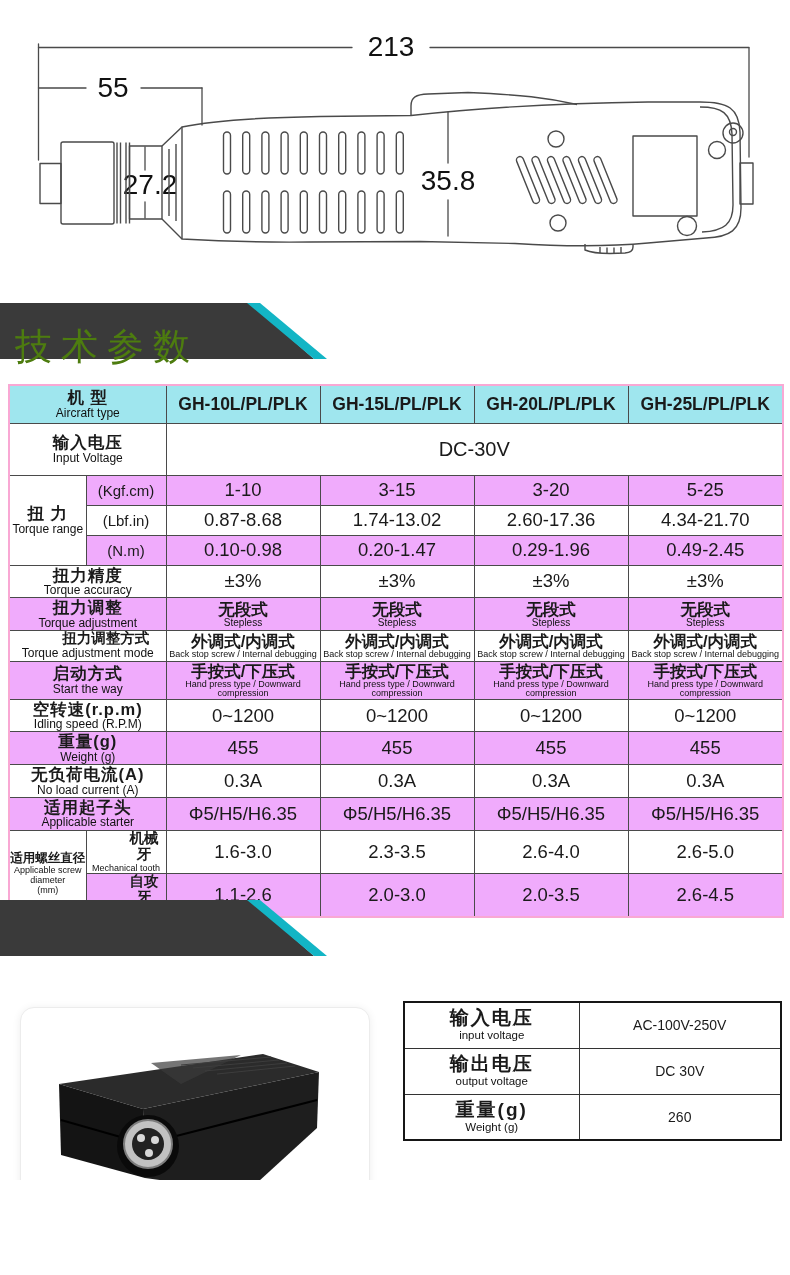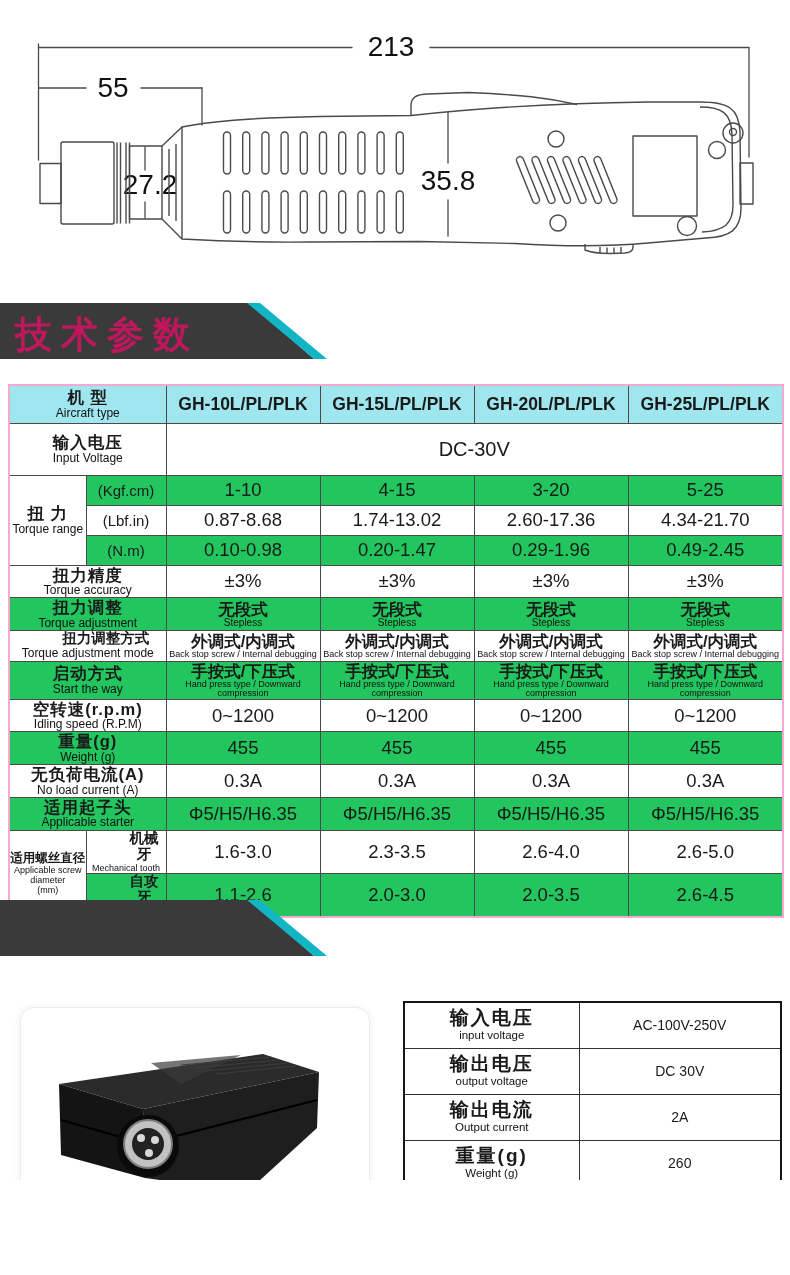--- a/index.html
+++ b/index.html
@@ -6,31 +6,31 @@
   #page{position:relative;width:790px;height:1180px;background:#fff;overflow:hidden;
         font-family:"Liberation Sans","DejaVu Sans",sans-serif;color:#1a1a1a;}
   
   #drawing{position:absolute;left:0;top:0;}
   
   .banner{position:absolute;left:0;width:346px;height:56px;}
   .banner .dark{position:absolute;inset:0;background:#3a3a3a;
       clip-path:polygon(0 0,250px 0,314px 100%,0 100%);}
   .banner .teal{position:absolute;inset:0;background:#13b5c5;
       clip-path:polygon(247px 0,260px 0,327px 100%,314px 100%);}
-  .banner .txt{position:absolute;left:15px;top:4px;line-height:56px;color:#be185d;
-      font-size:37px;font-weight:bold;letter-spacing:9px;white-space:nowrap;}
+  .banner .txt{position:absolute;left:15px;top:16px;line-height:56px;color:#4d7c0f;
+      font-size:37px;font-weight:normal;letter-spacing:9px;white-space:nowrap;}
   #banner-tech{top:303px;}
   #banner-power{top:900px;}
   
   #spec-wrap{position:absolute;left:8px;top:384px;}
   table{border-collapse:collapse;table-layout:fixed;}
   #spec{width:774px;border:2px solid #f9a8d4;}
   #spec td{border:1px solid #4a4a4a;text-align:center;vertical-align:middle;padding:0;overflow:hidden;}
   .hd{background:#9fe6ee;}
-  .st{background:#22c55e;}
+  .st{background:#f0abfc;}
   .wh{background:#ffffff;}
   .zh{display:block;font-size:16.5px;font-weight:bold;line-height:1.12;letter-spacing:1px;}
   .en{display:block;font-size:12px;line-height:1.1;color:#111;}
   .zhs{display:block;font-size:12.5px;font-weight:bold;line-height:1.15;}
   .ens{display:block;font-size:9px;line-height:1.12;color:#111;}
   .zht{display:block;font-size:14.5px;font-weight:bold;line-height:1.1;padding-left:36px;}
   .val{font-size:18.5px;}
   .model{font-size:17.5px;font-weight:bold;letter-spacing:0px;}
   .unit{font-size:15px;}
   .vzh{display:block;font-size:16.5px;font-weight:bold;line-height:1.1;}
@@ -163,21 +163,21 @@
       </td>
       <td colspan="4" class="wh val" style="font-size:20px">DC-30V</td>
     </tr>
     <tr style="height:30px">
       <td rowspan="3" class="wh">
         <span class="zh">扭 力</span>
         <span class="en">Torque range</span>
       </td>
       <td class="st unit">(Kgf.cm)</td>
       <td class="st val">1-10</td>
-      <td class="st val">4-15</td>
+      <td class="st val">3-15</td>
       <td class="st val">3-20</td>
       <td class="st val">5-25</td>
     </tr>
     <tr style="height:30px">
       <td class="wh unit">(Lbf.in)</td>
       <td class="wh val">0.87-8.68</td>
       <td class="wh val">1.74-13.02</td>
       <td class="wh val">2.60-17.36</td>
       <td class="wh val">4.34-21.70</td>
     </tr>
@@ -377,27 +377,20 @@
     </tr>
     <tr>
       <td>
         <span class="pzh">输出电压</span>
               <span class="pen">output voltage</span>
       </td>
       <td class="pval">DC 30V</td>
     </tr>
     <tr>
       <td>
-        <span class="pzh">输出电流</span>
-              <span class="pen">Output current</span>
-      </td>
-      <td class="pval">2A</td>
-    </tr>
-    <tr>
-      <td>
         <span class="pzh">重量(g)</span>
               <span class="pen">Weight (g)</span>
       </td>
       <td class="pval">260</td>
     </tr>
   </tbody>
       </table>
   </div>
 
 </div>

